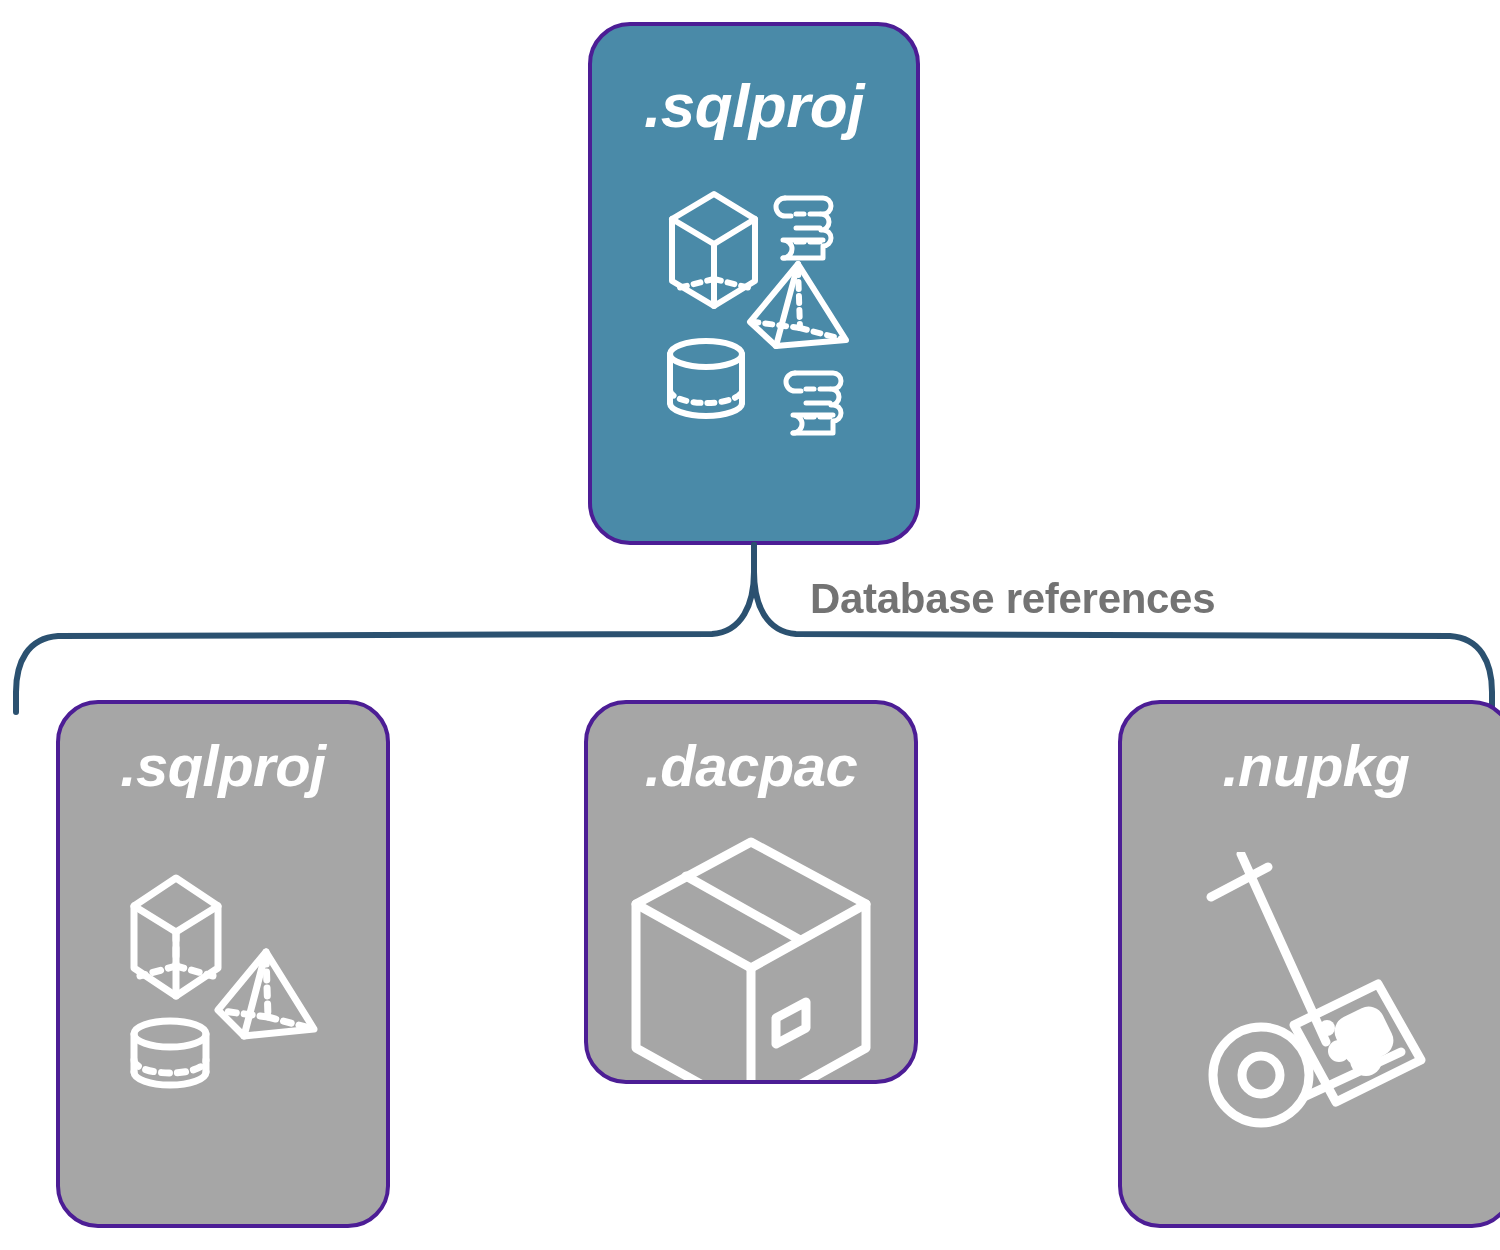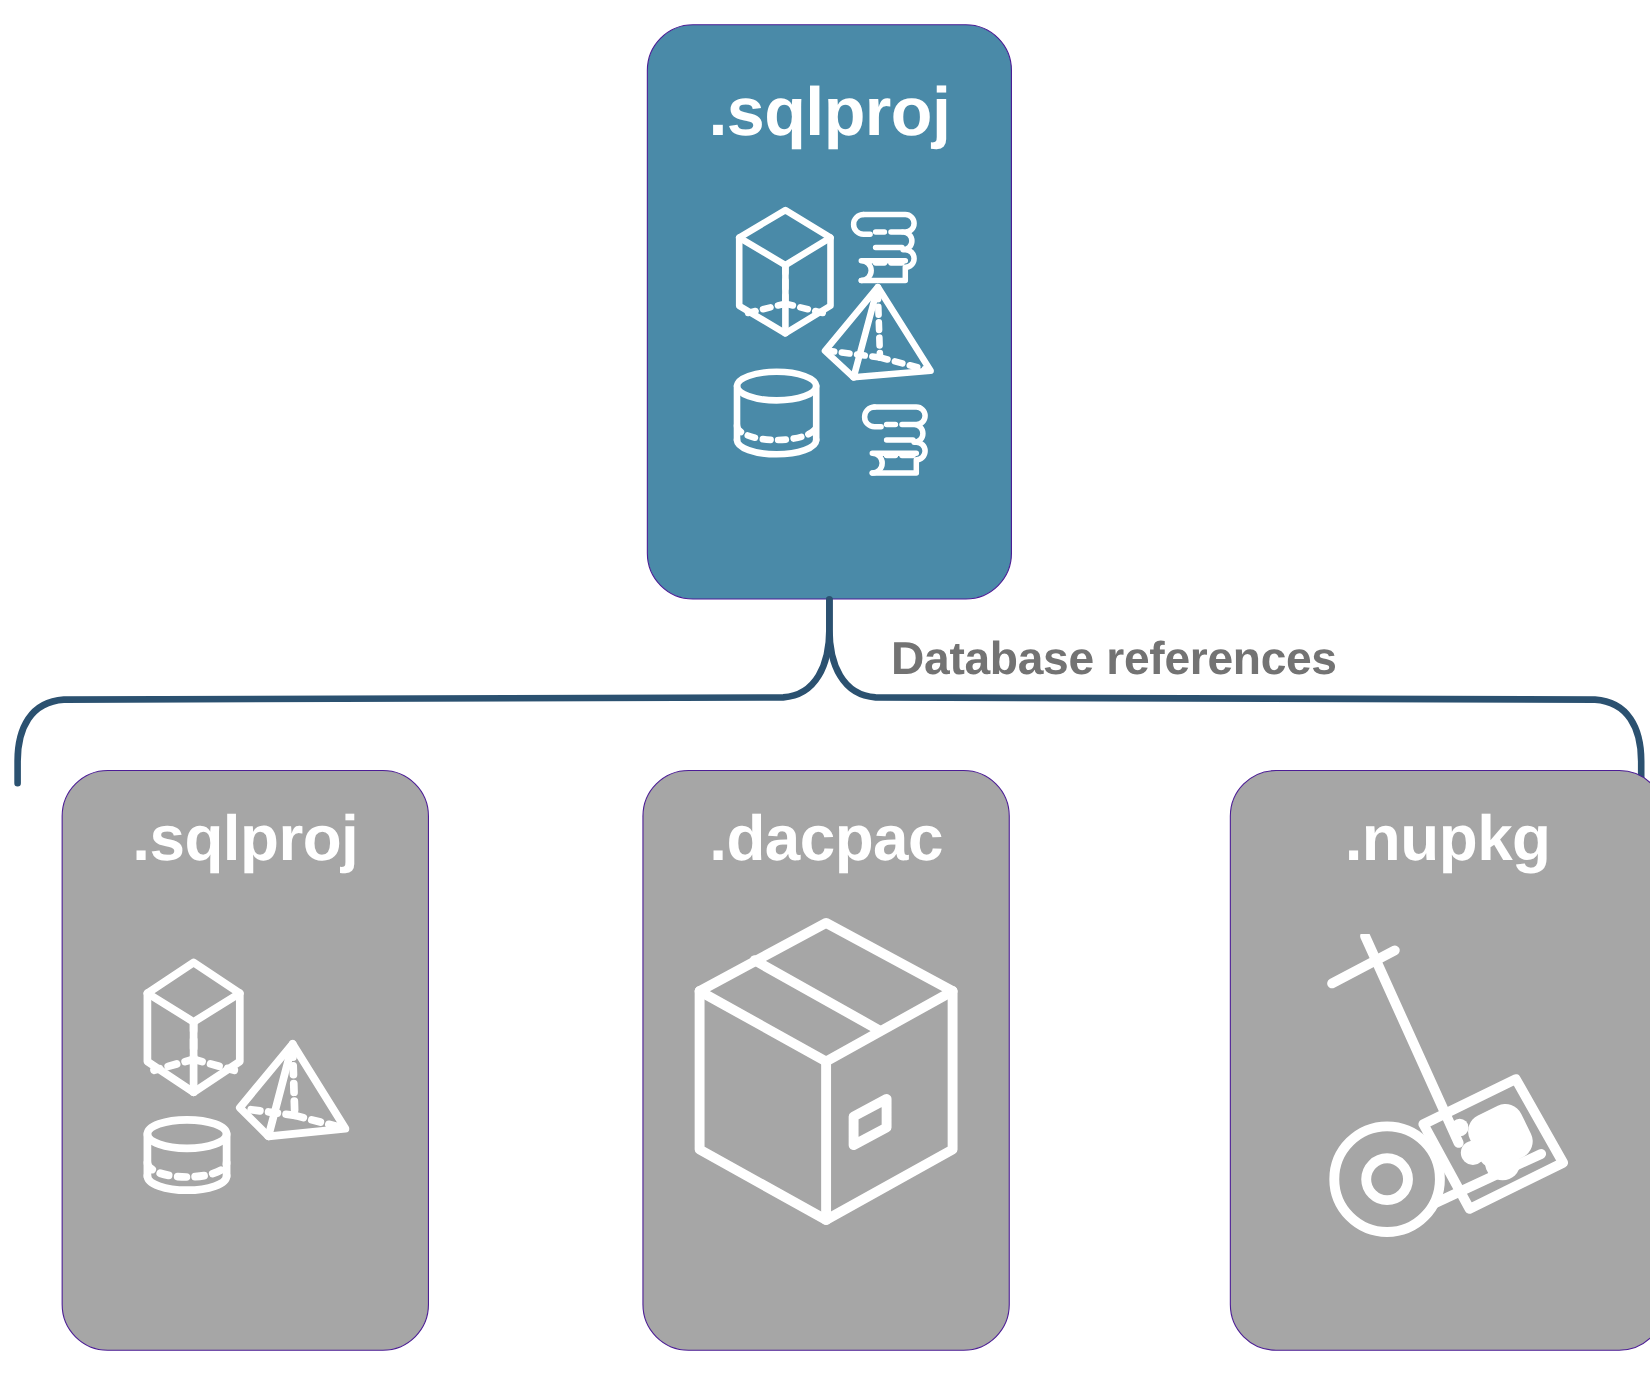--- a/index.html
+++ b/index.html
@@ -20,23 +20,24 @@
     left: 0;
     top: 0;
     width: 1500px;
     height: 1250px;
   }
 
   
   .card {
     position: absolute;
     box-sizing: border-box;
-    border: 1px solid #4c1d95;
+    border: 4px solid #4c1d95;
     border-radius: 42px;
     overflow: hidden;
+    font-style: italic;
   }
   .card-primary {
     background: #4a8aa8;
   }
   .card-secondary {
     background: #a6a6a6;
   }
 
   .card-title {
     position: absolute;
@@ -196,21 +197,21 @@
           <ellipse cx="52" cy="170" rx="36" ry="13"></ellipse>
           <line x1="16" y1="170" x2="16" y2="208"></line>
           <line x1="88" y1="170" x2="88" y2="208"></line>
           <path d="M16 208 A36 13 0 0 0 88 208"></path>
           <path d="M16 196 A36 13 0 0 0 88 196" stroke-dasharray="8 8"></path>
         </g>
       </svg>
     </div>
   </div>
 
-  <div class="card card-secondary" style="left:584px; top:700px; width:334px; height:528px;">
+  <div class="card card-secondary" style="left:584px; top:700px; width:334px; height:384px;">
 
     <div class="card-title card-title-bottom">.dacpac</div>
 
     <div class="card-icon" style="top:128px; width:250px; height:290px;">
       <svg viewBox="0 0 250 290" width="250" height="290">
         <g fill="none" stroke="#ffffff" stroke-width="9" stroke-linecap="round" stroke-linejoin="round">
 
           <polygon points="125,10 240,72 240,216 125,280 10,216 10,72"></polygon>
 
           <polyline points="10,72 125,136 240,72"></polyline>

